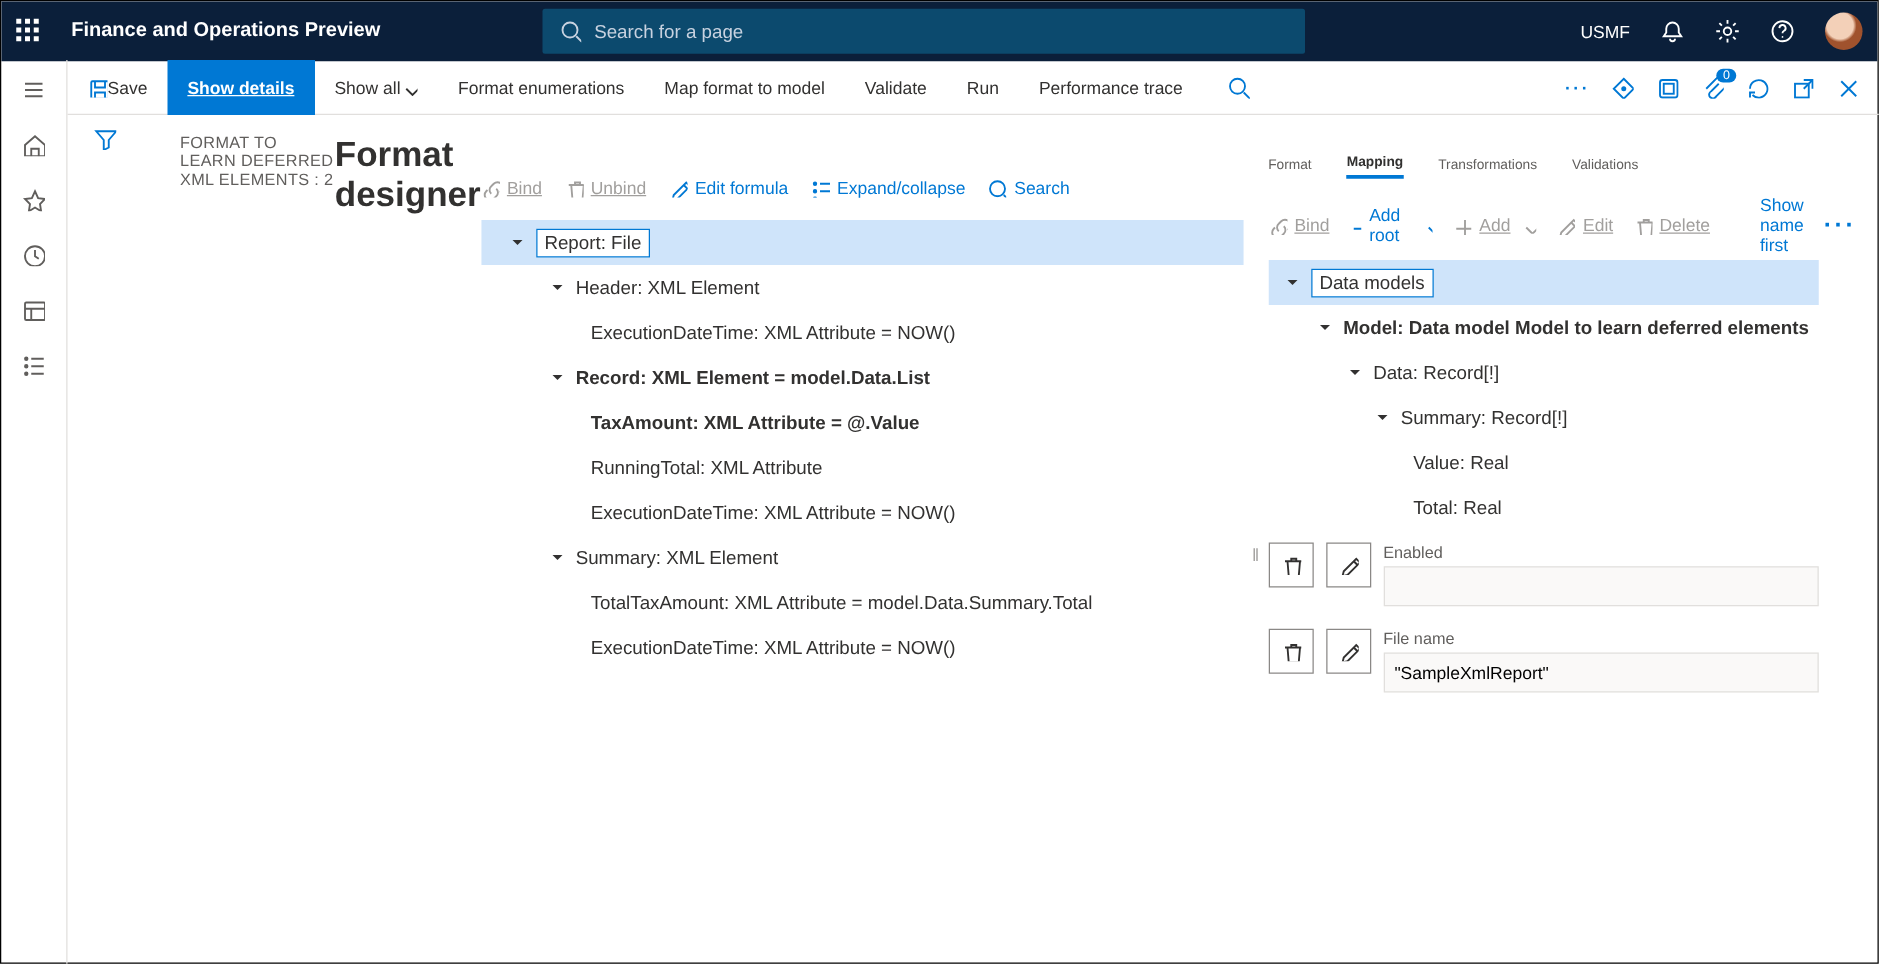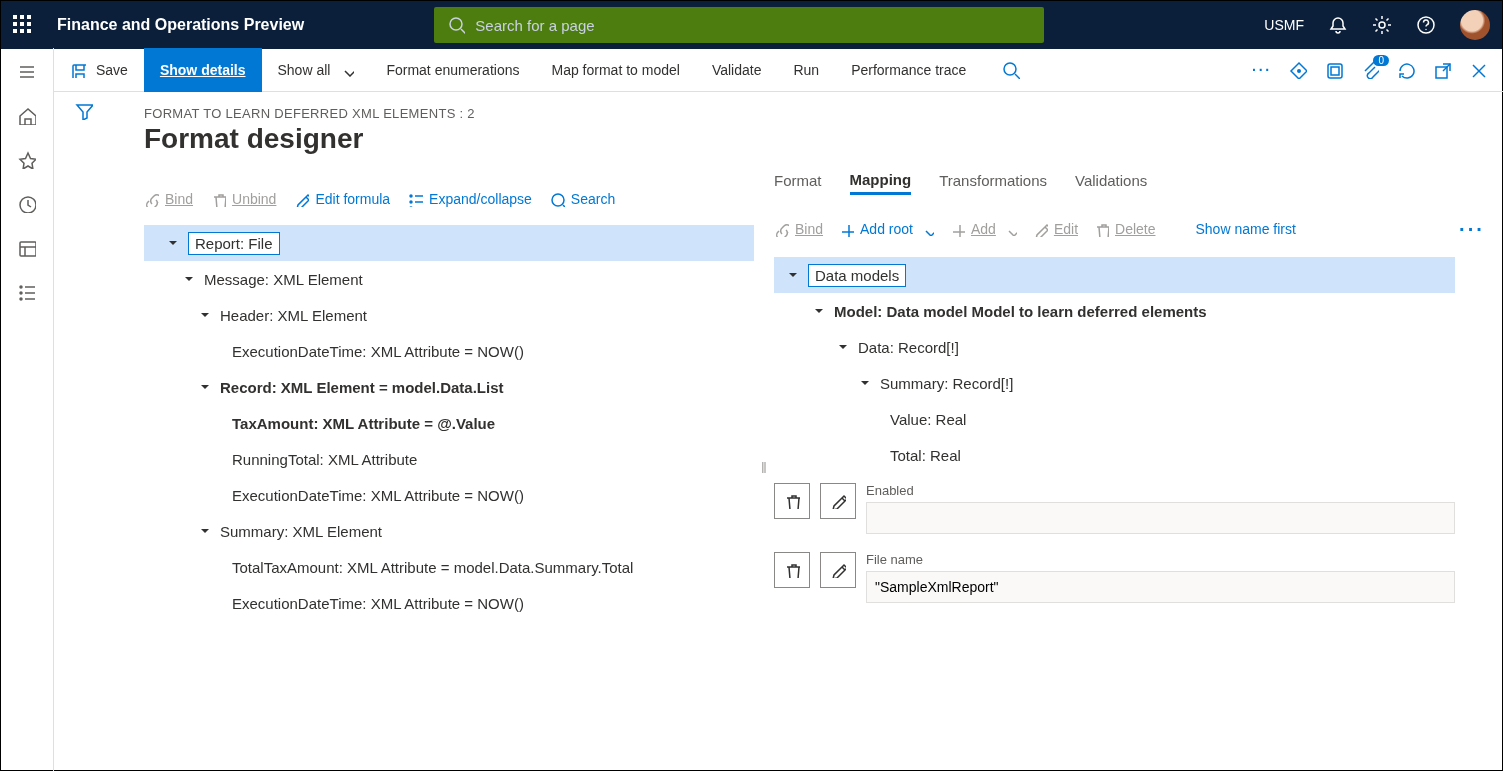--- a/index.html
+++ b/index.html
@@ -3,47 +3,47 @@
 <meta charset="utf-8">
 <style>
 * { box-sizing: border-box; margin: 0; padding: 0; }
 body { font-family: "Segoe UI", sans-serif; font-size: 14px; background: #fff; color: #323130; width: 1503px; height: 771px; overflow: hidden; border: 1px solid #000; }
 
 
 .top-header { height: 48px; background: #0b1f3a; color: #fff; display: flex; align-items: center; padding: 0 12px; }
 .waffle { width: 20px; height: 20px; display: grid; grid-template-columns: repeat(3,4px); grid-template-rows: repeat(3,4px); gap: 3px; margin-right: 24px; cursor: pointer; }
 .waffle span { width: 4px; height: 4px; background: #fff; }
 .app-title { font-size: 16px; font-weight: 600; }
-.search-box { margin-left: 130px; flex: 0 0 610px; height: 36px; background: #4d7c0f; display: flex; align-items: center; padding: 0 14px; border-radius: 2px; color: #c8d2e0; }
+.search-box { margin-left: 130px; flex: 0 0 610px; height: 36px; background: #0c4a6e; display: flex; align-items: center; padding: 0 14px; border-radius: 2px; color: #c8d2e0; }
 .search-box input { background: transparent; border: none; outline: none; color: #fff; font-size: 15px; margin-left: 10px; width: 100%; }
 .search-box input::placeholder { color: #c8d2e0; }
 .hdr-right { margin-left: auto; display: flex; align-items: center; gap: 24px; }
 .hdr-right .txt { color: #fff; font-size: 14px; }
 .hdr-icon { width: 20px; height: 20px; display: inline-flex; align-items: center; justify-content: center; cursor: pointer; color: #fff; }
 .avatar { width: 30px; height: 30px; border-radius: 50%; background: radial-gradient(circle at 40% 35%, #f3d0b8 0 40%, #a0522d 50% 100%); }
 
 
 .left-rail { position: absolute; top: 48px; left: 0; width: 54px; bottom: 0; border-right: 1px solid #e1dfdd; display: flex; flex-direction: column; align-items: center; padding-top: 14px; gap: 24px; }
 .rail-icon { width: 20px; height: 20px; color: #605e5c; cursor: pointer; display: flex; align-items: center; justify-content: center; }
 
 
 .cmd-bar { position: absolute; top: 48px; left: 54px; right: 0; height: 44px; display: flex; align-items: center; border-bottom: 1px solid #e1dfdd; }
-.cmd-btn { height: 44px; display: inline-flex; align-items: center; padding: 0 16px; gap: 10px; cursor: pointer; color: #323130; font-size: 14px; }
+.cmd-btn { height: 44px; display: inline-flex; align-items: center; padding: 0 16px; gap: 0; cursor: pointer; color: #323130; font-size: 14px; }
 .cmd-btn.primary { background: #0078d4; color: #fff; font-weight: 600; text-decoration: underline; }
 .cmd-bar-right { margin-left: auto; display: flex; align-items: center; gap: 18px; padding-right: 16px; }
 .cmd-ic { width: 18px; height: 18px; color: #0078d4; display: inline-flex; align-items: center; justify-content: center; cursor: pointer; }
 .badge { position: relative; }
 .badge-num { position: absolute; top: -6px; right: -10px; background: #0078d4; color: #fff; border-radius: 10px; font-size: 10px; padding: 0 5px; }
 
 
 .filter-strip { position: absolute; top: 92px; left: 54px; width: 60px; bottom: 0; display: flex; justify-content: center; padding-top: 10px; }
 .filter-ic { color: #0078d4; cursor: pointer; }
 
 
-.main { position: absolute; top: 92px; left: 114px; right: 0; bottom: 0; display: flex; flex-direction: column; padding: 14px 18px 0 30px; }
+.main { position: absolute; top: 92px; left: 114px; right: 0; bottom: 0; display: flex; flex-direction: row; padding: 14px 18px 0 30px; }
 .breadcrumb { font-size: 13px; color: #605e5c; letter-spacing: 0.3px; }
 .page-title { font-size: 28px; font-weight: 600; margin-top: 2px; }
 
 .toolbar-row { display: flex; align-items: center; margin-top: 18px; gap: 18px; height: 32px; }
 .tb-btn { display: inline-flex; align-items: center; gap: 6px; cursor: pointer; font-size: 14px; }
 .tb-muted { color: #a19f9d; text-decoration: underline; }
 .tb-link { color: #0078d4; }
 
 .content-cols { display: flex; flex: 1; margin-top: 10px; gap: 0; min-height: 0; }
 .col-left { flex: 0 0 610px; overflow: auto; }
@@ -52,21 +52,21 @@
 
 
 .tree-row { height: 36px; display: flex; align-items: center; font-size: 15px; color: #323130; cursor: pointer; }
 .tree-row .caret { width: 10px; height: 10px; margin-right: 10px; color: #323130; }
 .tree-row.sel { background: #cfe4fa; }
 .tree-row.sel .lbl { border: 1px solid #0078d4; padding: 2px 6px; background: #fff; }
 .bold { font-weight: 700; }
 
 
 .tabs { display: flex; gap: 28px; height: 36px; align-items: center; border-bottom: 1px solid transparent; }
-.tab { color: #605e5c; cursor: pointer; font-size: 15px; padding-bottom: 4px; }
+.tab { color: #605e5c; cursor: pointer; font-size: 11px; padding-bottom: 4px; }
 .tab.active { color: #323130; font-weight: 600; border-bottom: 3px solid #0078d4; }
 
 .r-toolbar { display: flex; align-items: center; gap: 16px; margin-top: 10px; height: 36px; }
 .r-overflow { margin-left: auto; color: #0078d4; font-size: 20px; font-weight: 700; letter-spacing: 2px; cursor: pointer; }
 
 
 .props { margin-top: 10px; display: flex; flex-direction: column; gap: 18px; padding-right: 30px; }
 .prop-row { display: flex; align-items: flex-start; gap: 10px; }
 .sq-btn { width: 36px; height: 36px; border: 1px solid #8a8886; display: inline-flex; align-items: center; justify-content: center; cursor: pointer; }
 .prop-field { flex: 1; }
@@ -360,26 +360,20 @@
             <span>Search</span>
           </span>
       </div>
 
       <div style="margin-top:10px">
         <div class="tree-row sel" style="padding-left:24px">
             <svg class="caret caret-svg" viewBox="0 0 10 10">
               <path d="M1 3l4 4 4-4z"></path>
             </svg>
             <span class="lbl">Report: File</span>
-          </div>
-        <div class="tree-row" style="padding-left:40px">
-            <svg class="caret caret-svg" viewBox="0 0 10 10">
-              <path d="M1 3l4 4 4-4z"></path>
-            </svg>
-            <span>Message: XML Element</span>
           </div>
         <div class="tree-row" style="padding-left:56px">
             <svg class="caret caret-svg" viewBox="0 0 10 10">
               <path d="M1 3l4 4 4-4z"></path>
             </svg>
             <span>Header: XML Element</span>
           </div>
         <div class="tree-row" style="padding-left:88px">
             <span>ExecutionDateTime: XML Attribute = NOW()</span>
           </div>

